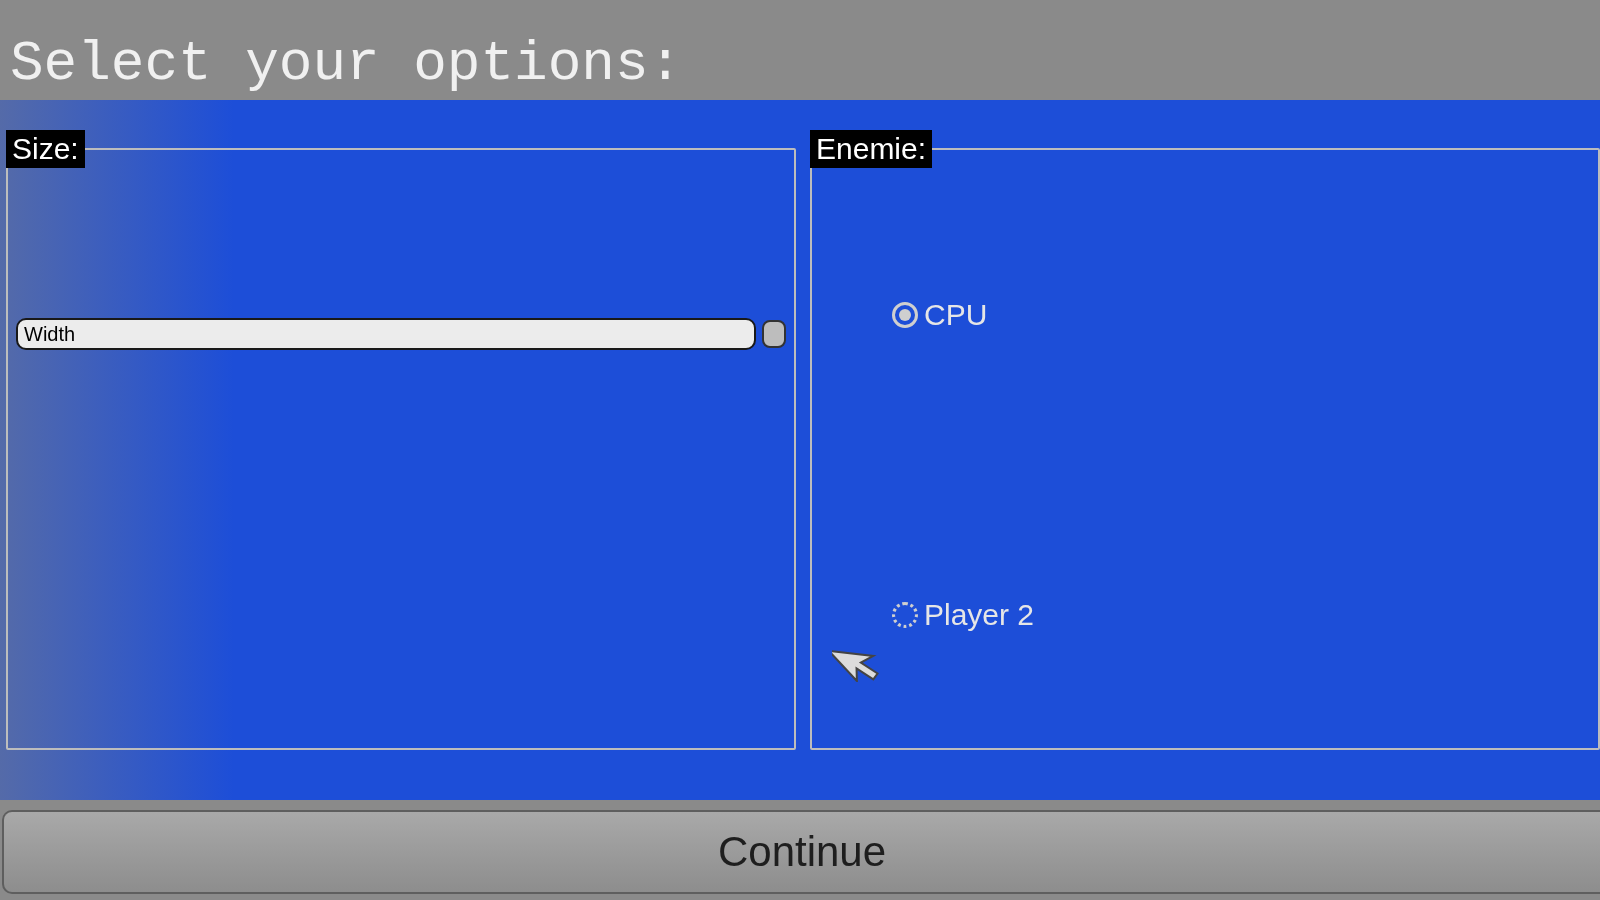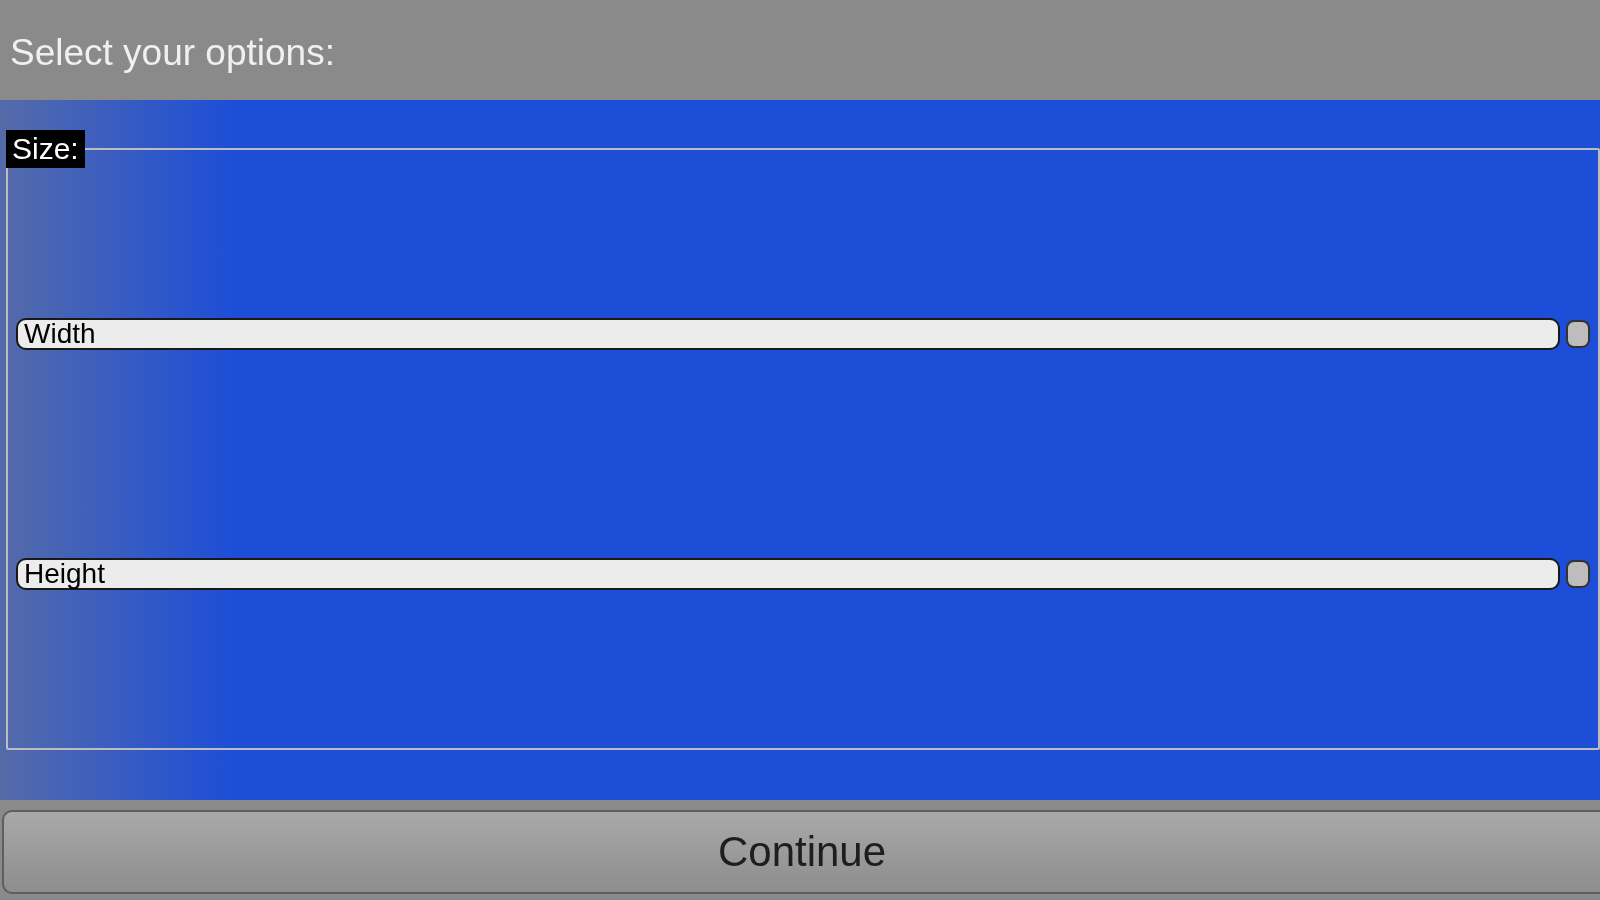--- a/index.html
+++ b/index.html
@@ -8,23 +8,24 @@
     background: #8a8a8a;
     font-family: Arial, Helvetica, sans-serif;
     color: #e8e8e8;
     position: relative;
   }
   .header {
     height: 100px;
     padding: 32px 10px 0 10px;
   }
   .header-title {
-    font-size: 37px;
+    font-size: 56px;
     font-weight: 400;
     color: #f0f0f0;
+    font-family: Liberation Mono, monospace;
   }
   .main {
     position: absolute;
     top: 100px;
     left: 0;
     right: 0;
     height: 700px;
     background: #1d4ed8;
     display: flex;
     gap: 14px;
@@ -82,21 +83,21 @@
   }
   .slider-row.row-width { top: 150px; }
   .slider-row.row-height { top: 390px; }
   .slider-track {
     flex: 1;
     height: 32px;
     background: #ececec;
     border: 2px solid #191919;
     border-radius: 10px;
     color: #000;
-    font-size: 28px;
+    font-size: 20px;
     line-height: 28px;
     padding: 0 6px;
     display: flex;
     align-items: center;
   }
   .slider-thumb {
     width: 24px;
     height: 28px;
     background: #bdbdbd;
     border: 2px solid #333;
@@ -183,28 +184,46 @@
     <legend>Size:</legend>
     <div class="size-inner">
 
       <div class="slider-row row-width">
         <div class="slider-track">
           <span>Width</span>
         </div>
         <div class="slider-thumb"></div>
       </div>
 
-      <div class="slider-row row-height">
-        <div class="slider-track">
-          <span>Height</span>
-        </div>
-        <div class="slider-thumb"></div>
-      </div>
 
     </div>
   </fieldset>
 
+  <fieldset class="panel panel-enemy">
+    <legend>Enemie:</legend>
+    <div class="enemy-inner">
+
+      <div class="radio-row row-cpu">
+        <span class="radio-outer selected">
+          <span class="radio-inner"></span>
+        </span>
+        <span class="radio-label">CPU</span>
+      </div>
+
+      <div class="radio-row row-p2">
+        <span class="radio-outer">
+          
+        </span>
+        <span class="radio-label">Player 2</span>
+      </div>
+
+      <svg class="cursor-arrow" width="60" height="44" viewBox="0 0 60 44">
+        <polygon points="2,2 42,22 28,24 40,40 34,44 22,28 18,40" fill="#dcdcdc" stroke="#444" stroke-width="2" transform="rotate(-20 30 22)"></polygon>
+      </svg>
+
+    </div>
+  </fieldset>
 
 </div>
 
 <div class="footer">
   <div class="btn">Continue</div>
 </div>
 
 </body></html>

